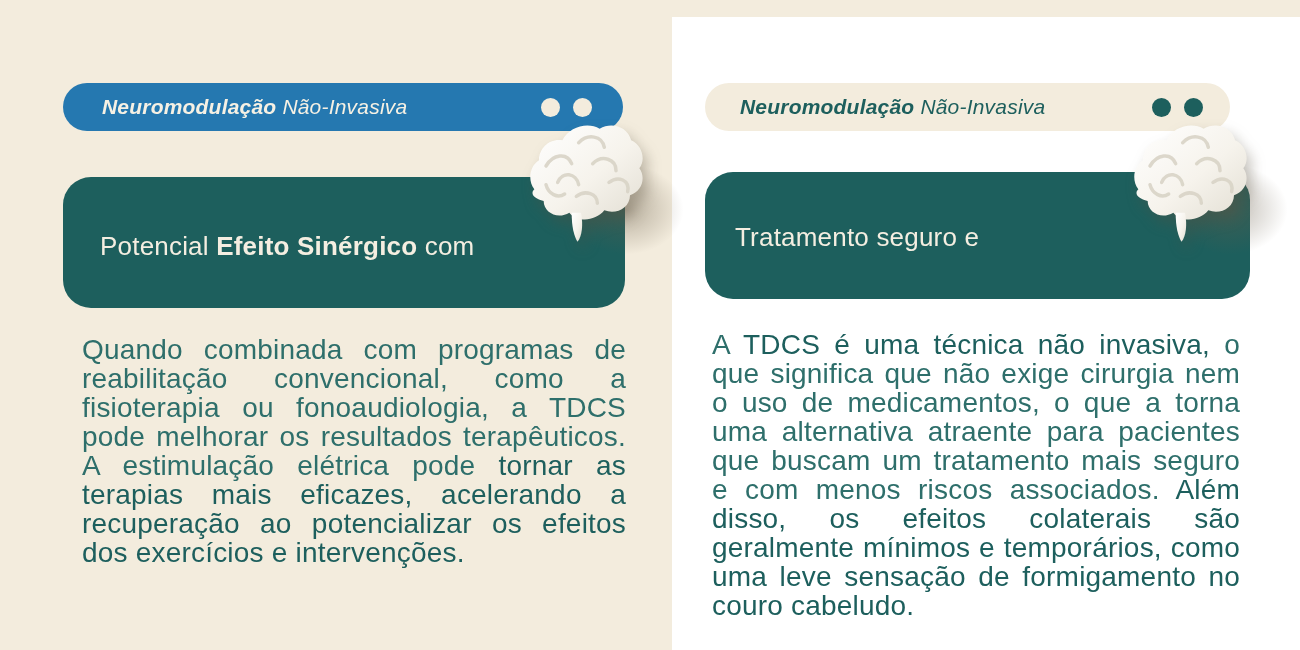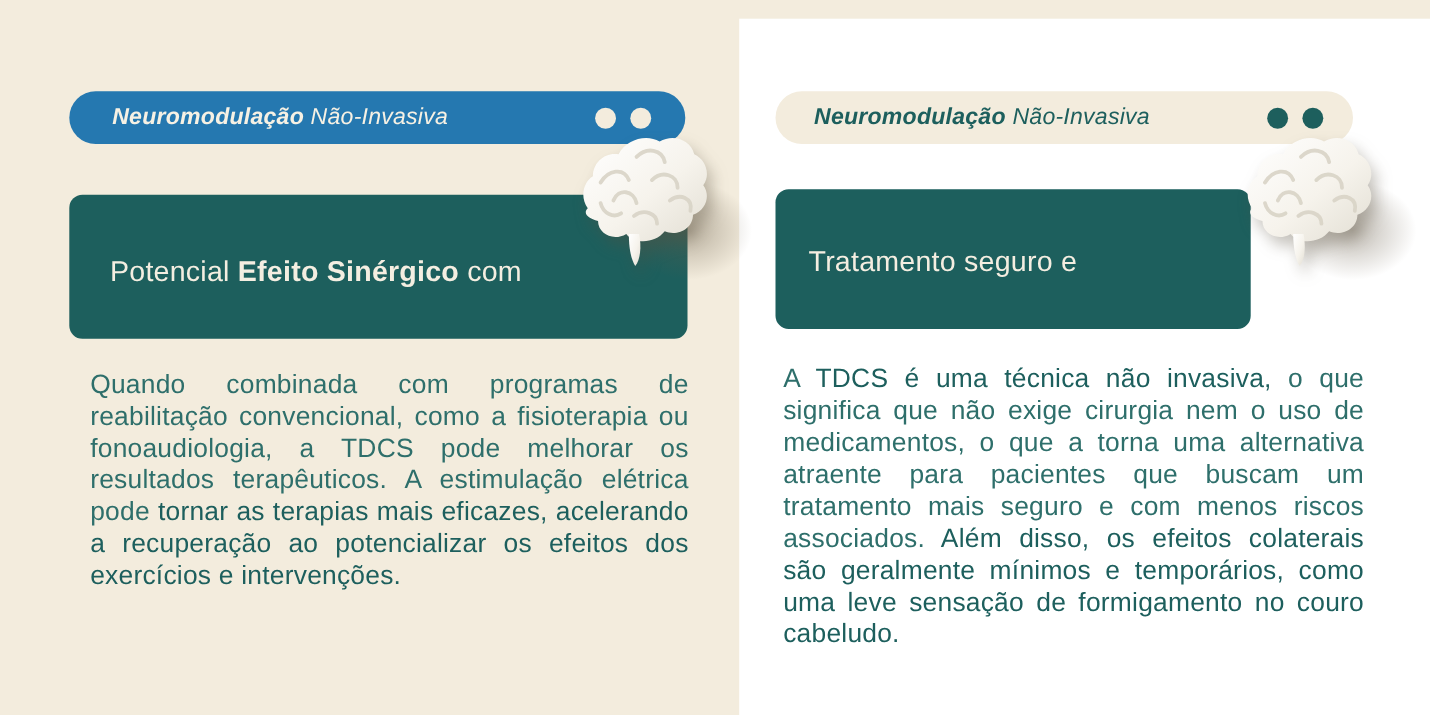--- a/index.html
+++ b/index.html
@@ -26,34 +26,34 @@
   .pill-text .bold{ font-weight:700; }
   .dots{ margin-left:auto; display:flex; gap:13px; align-items:center; }
   .pill-blue .dots{ margin-right:31px; }
   .pill-cream .dots{ margin-right:27px; }
   .dot{ width:19px; height:19px; border-radius:50%; }
   .pill-blue .dot{ background:var(--cream,#f3ecdd); }
   .pill-cream .dot{ background:var(--teal,#1d5f5d); }
 
   
   .card{
-    position:absolute; border-radius:12px; background:var(--teal,#1d5f5d);
+    position:absolute; border-radius:28px; background:var(--teal,#1d5f5d);
     display:flex; align-items:center;
   }
   .card-left{ left:63px; top:160px; width:562px; height:131px; padding:8px 30px 0 37px; }
-  .card-right{ left:33px; top:155px; width:432px; height:127px; padding:4px 30px 0 30px; }
+  .card-right{ left:33px; top:155px; width:545px; height:127px; padding:4px 30px 0 30px; }
   .card-title{
     font-size:26px; line-height:31px; color:var(--titleText,#f4eee1);
     font-weight:400; letter-spacing:.2px;
   }
   .card-title .b{ font-weight:700; }
 
   
   .body{
-    position:absolute; font-size:24px; line-height:29px;
+    position:absolute; font-size:28px; line-height:29px;
     color:var(--bodyText,#2e6f6b); text-align:justify; letter-spacing:.2px;
   }
   .body-left{ left:82px; top:318px; width:544px; }
   .body-right{ left:40px; top:313px; width:528px; }
   .body .b{ font-weight:400; color:var(--teal,#1d5f5d); }
 
   
   .brain-wrap{ position:absolute; width:150px; height:150px; z-index:3; }
   .brain-left{ left:518px; top:100px; }
   .brain-right{ left:450px; top:100px; }

